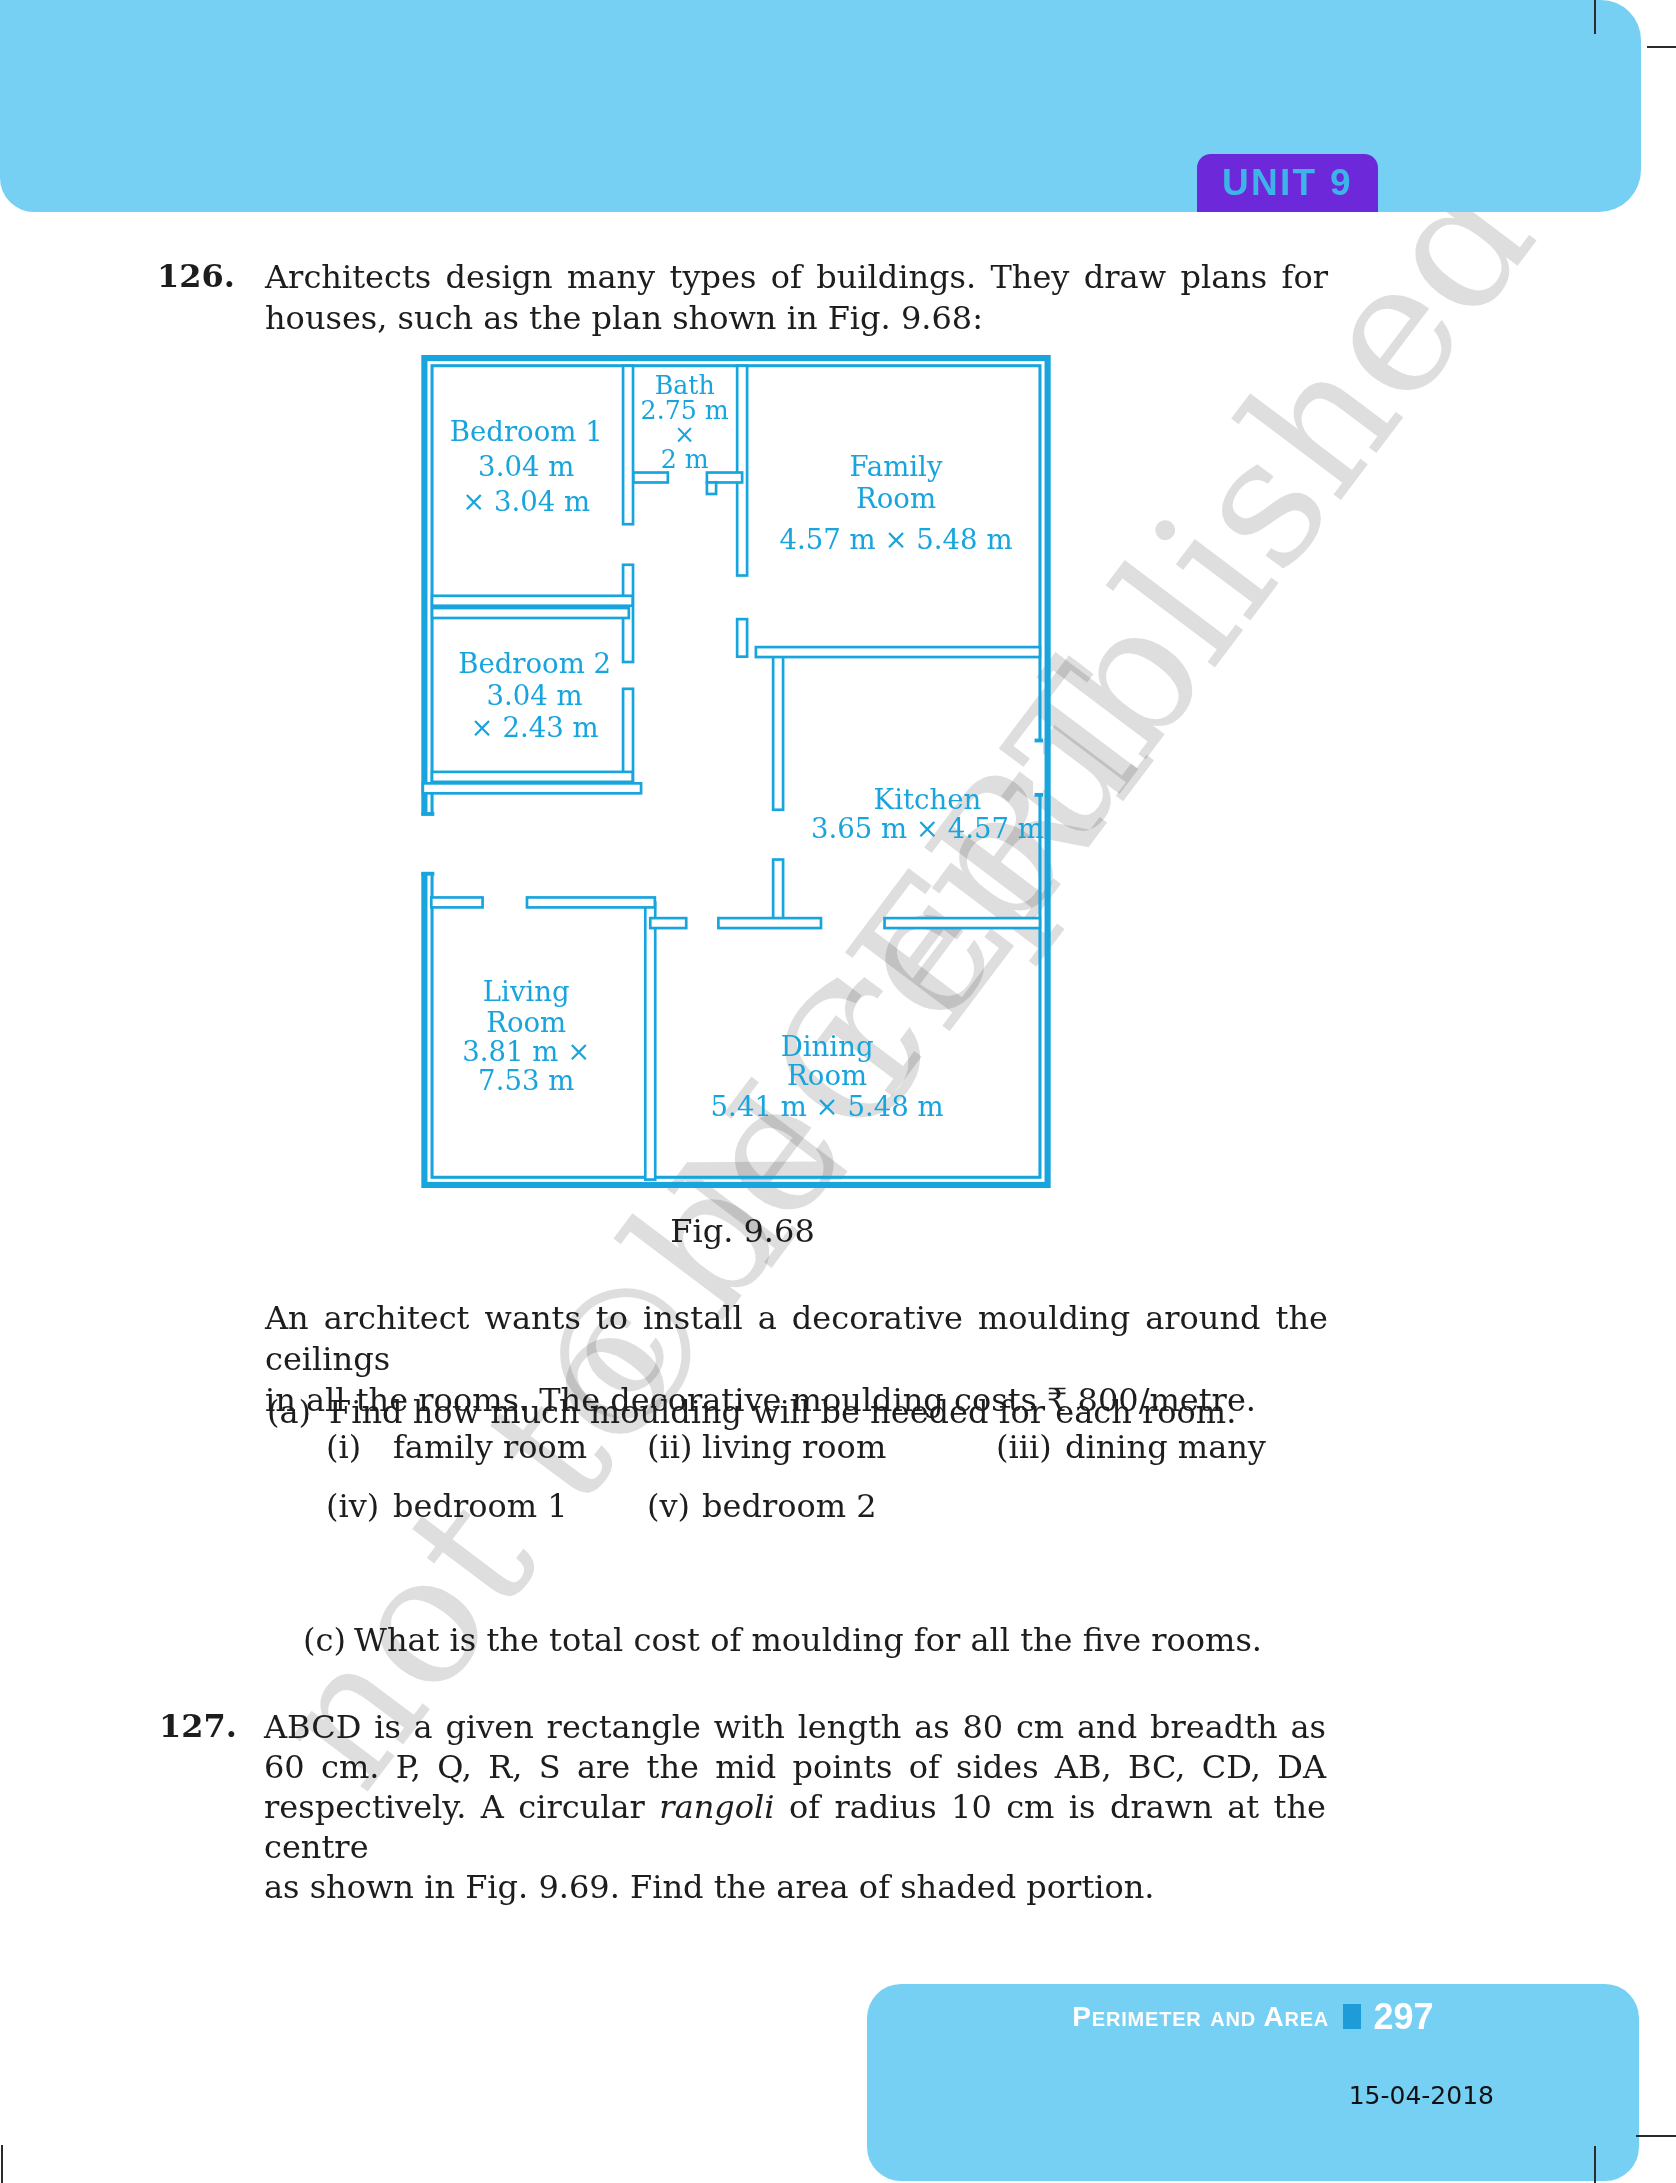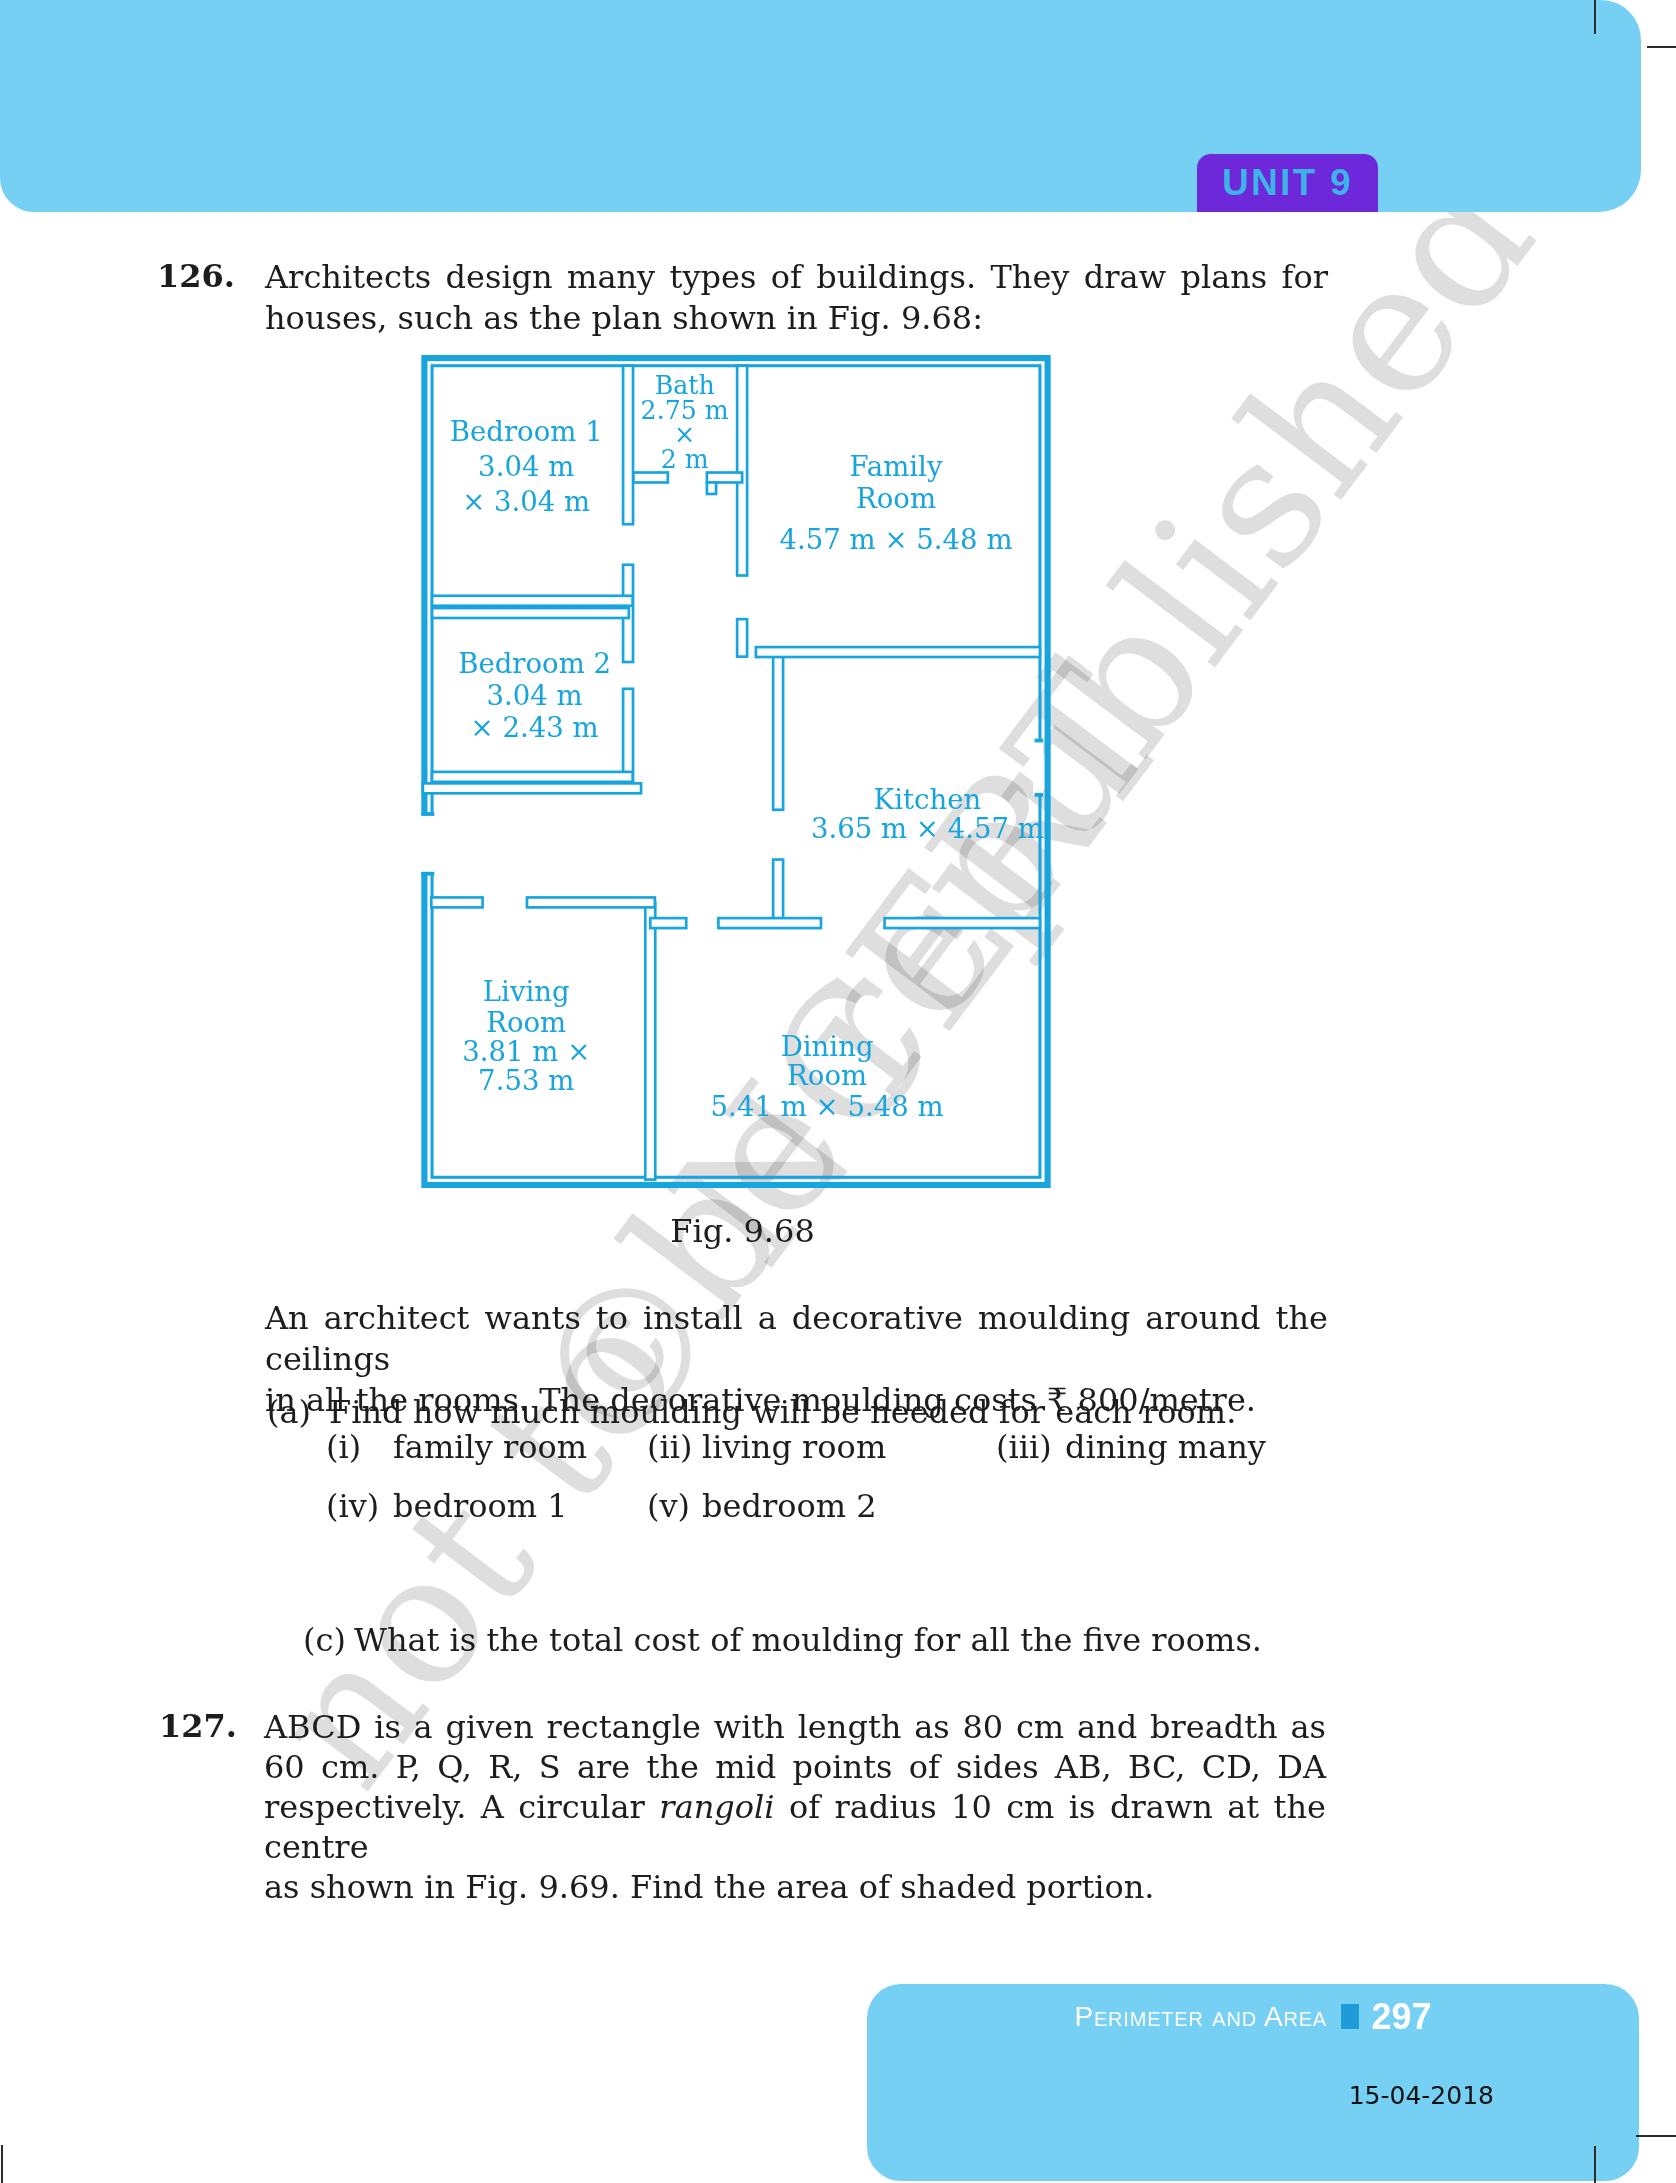--- a/index.html
+++ b/index.html
@@ -56,21 +56,21 @@
   .foot-band{
     position:absolute; left:867px; top:1984px; width:772px; height:197px;
     background:#76d0f4; border-radius:34px; z-index:2;
   }
   .foot-title{
     position:absolute; left:867px; top:1998px; width:772px; height:37px; z-index:3;
     display:flex; align-items:center; justify-content:center;
     font-family:"Liberation Sans", sans-serif; color:#ffffff;
   }
   .foot-title .sec{
-    font-variant:small-caps; font-weight:normal; font-size:28px; letter-spacing:0.8px;
+    font-variant:small-caps; font-weight:bold; font-size:28px; letter-spacing:0.8px;
   }
   .foot-title .sq{ width:18.4px; height:24.5px; background:#1e9cd7; margin:0 12.3px 0 13.8px; }
   .foot-title .pg{ font-weight:bold; font-size:36px; }
   .foot-date{
     position:absolute; left:1264px; top:2081px; width:230px; text-align:right; z-index:3;
     font-family:"DejaVu Sans", sans-serif; font-size:25px; color:#111111;
   }
 </style>
 </head>
 <body>

